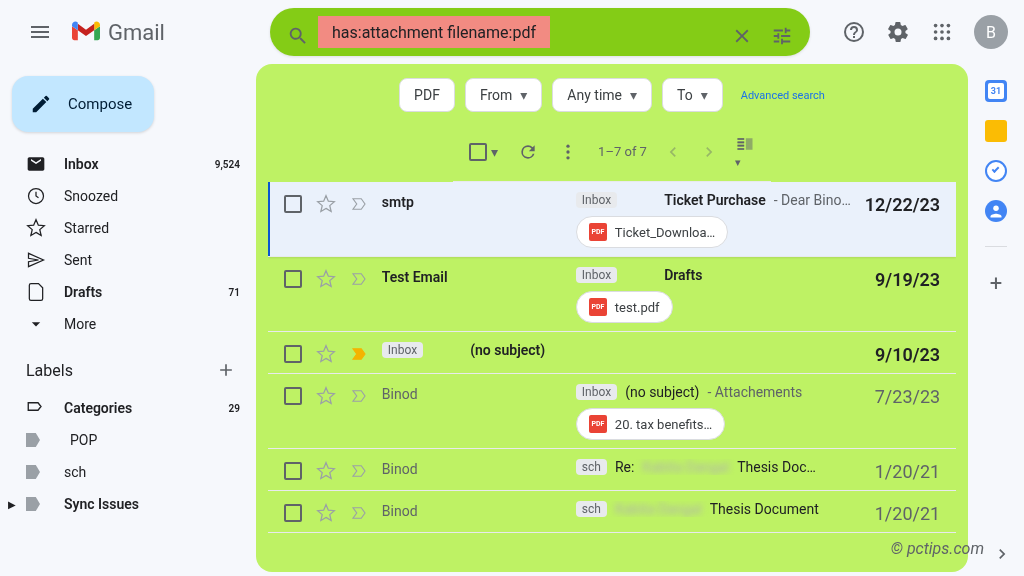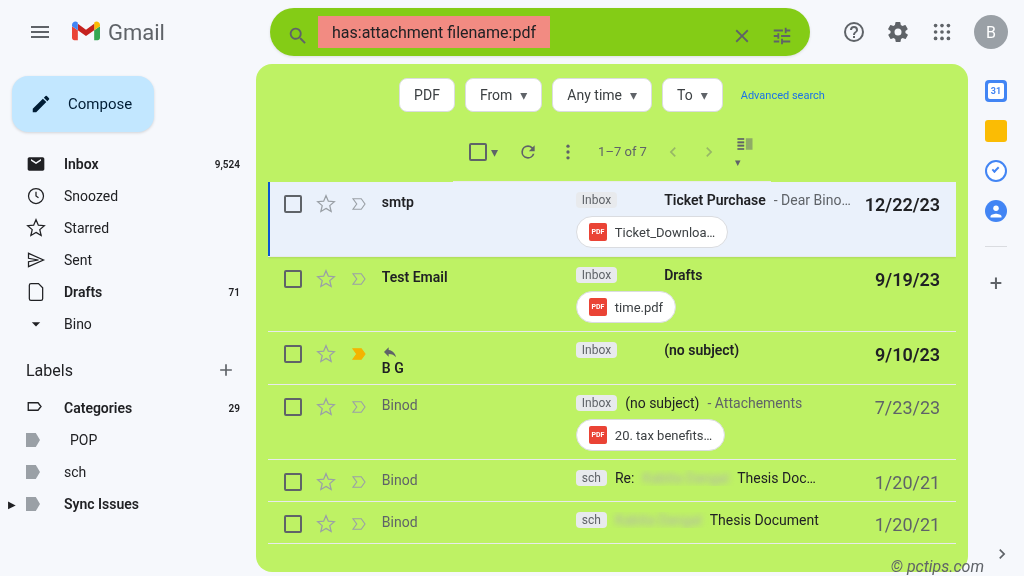--- a/index.html
+++ b/index.html
@@ -55,21 +55,21 @@
 .snippet { color: #5f6368; }
 .blur { filter: blur(3px); color: #b0b0b0; }
 .attach-chip { display: inline-flex; align-items: center; gap: 8px; height: 32px; padding: 0 12px; border: 1px solid #dadce0; border-radius: 16px; margin-top: 8px; font-size: 13px; color: #3c4043; cursor: pointer; background: #fff; }
 .pdf-badge { width: 18px; height: 18px; background: #ea4335; color: #fff; font-size: 7px; display: flex; align-items: center; justify-content: center; border-radius: 2px; font-weight: bold; }
 .date { font-size: 18px; color: #5f6368; padding-top: 2px; text-align: right; min-width: 60px; }
 .date.bold { color: #202124; font-weight: 600; }
 .right-rail { width: 56px; display: flex; flex-direction: column; align-items: center; padding-top: 16px; gap: 18px; background: #f6f8fc; }
 .rail-icon { width: 22px; height: 22px; border-radius: 4px; cursor: pointer; }
 .rail-sep { width: 22px; height: 1px; background: #dadce0; margin: 6px 0; }
 .rail-plus { font-size: 22px; color: #5f6368; cursor: pointer; }
-.watermark { position: absolute; bottom: 0; right: 40px; font-style: italic; font-size: 16px; color: #5f6368; }
+.watermark { position: absolute; bottom: 18px; right: 40px; font-style: italic; font-size: 16px; color: #5f6368; }
 .expand-arrow { position: absolute; bottom: 12px; right: 12px; color: #5f6368; cursor: pointer; }
 svg { display: block; }
 </style>
 </head>
 <body>
 
 <div class="header">
   <div class="menu-btn">
     <svg width="24" height="24" viewBox="0 0 24 24" fill="currentColor">
         <path d="M3 18h18v-2H3v2zm0-5h18v-2H3v2zm0-7v2h18V6H3z"></path>
@@ -193,21 +193,21 @@
           </span>
           <span class="label">Drafts</span>
           <span class="count">71</span>
         </li>
         <li class="nav-item">
           <span class="icon">
             <svg width="20" height="20" viewBox="0 0 24 24" fill="currentColor">
               <path d="M7 10l5 5 5-5z"></path>
             </svg>
           </span>
-          <span class="label">Bino</span>
+          <span class="label">More</span>
           <span class="count"></span>
         </li>
       </ul>
     <div class="labels-header">
       <span>Labels</span>
       <div class="plus-btn">
         <svg width="20" height="20" viewBox="0 0 24 24" fill="currentColor">
             <path d="M19 13h-6v6h-2v-6H5v-2h6V5h2v6h6v2z"></path>
           </svg>
       </div>
@@ -343,41 +343,38 @@
                 <path d="M4 5h11l5 7-5 7H4l5-7z"></path>
               </svg>
             </span>
           </div>
           <div class="sender bold">Test Email</div>
           <div class="row-body"><div class="subject-line">
               <span class="tag">Inbox</span> 
               <span class="subj bold">Drafts</span>
             </div><div class="attach-chip">
               <div class="pdf-badge">PDF</div>
-              <span>time.pdf</span>
+              <span>test.pdf</span>
             </div></div>
           <div class="date bold">9/19/23</div>
         </div>
         <div class="email-row">
           <div class="row-left">
             <div class="checkbox"></div>
             <span class="star">
               <svg width="20" height="20" viewBox="0 0 24 24" fill="none" stroke="currentColor" stroke-width="1.5">
                 <path d="M12 17.27L18.18 21l-1.64-7.03L22 9.24l-7.19-.61L12 2 9.19 8.63 2 9.24l5.46 4.73L5.82 21z"></path>
               </svg>
             </span>
             <span class="imp">
               <svg width="18" height="18" viewBox="0 0 24 24" fill="#f4b400" stroke="#f4b400" stroke-width="1.5">
                 <path d="M4 5h11l5 7-5 7H4l5-7z"></path>
               </svg>
             </span>
           </div>
-          <div class="sender bold"><svg width="16" height="16" viewBox="0 0 24 24" fill="#5f6368" style="margin-right:4px;">
-              <path d="M10 9V5l-7 7 7 7v-4.1c5 0 8.5 1.6 11 5.1-1-5-4-10-11-11z"></path>
-            </svg>B G</div>
           <div class="row-body">
             <div class="subject-line">
               <span class="tag">Inbox</span> 
               <span class="subj bold">(no subject)</span>
             </div>
           </div>
           <div class="date bold">9/10/23</div>
         </div>
         <div class="email-row">
           <div class="row-left">

